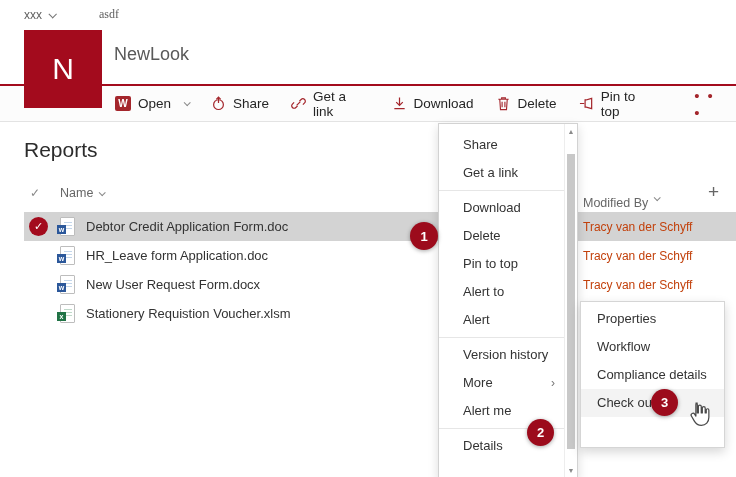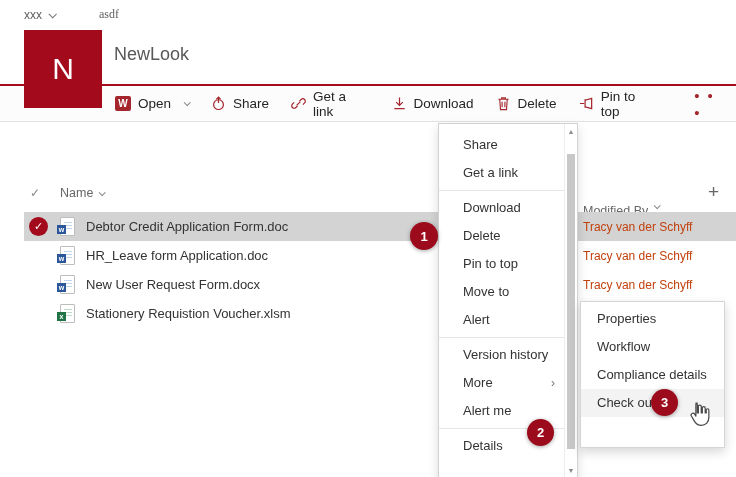--- a/index.html
+++ b/index.html
@@ -29,21 +29,21 @@
               display:flex; align-items:center; justify-content:center; }
   .overflow-dots { margin-left:18px; color:#a4262c; font-size:15px; letter-spacing:2px; padding:0 8px; cursor:pointer; }
 
   
   .lib-title { position:absolute; left:24px; top:138px; font-size:21px; color:#2c2c2c; font-weight:400; }
 
   
   .thead { position:absolute; left:0; top:184px; width:736px; height:20px; font-size:12.5px; color:#666; }
   .th-check { position:absolute; left:30px; top:2px; color:#8a8a8a; font-size:12px; }
   .th-name { position:absolute; left:60px; top:2px; display:flex; align-items:center; cursor:pointer; }
-  .th-mod  { position:absolute; left:583px; top:20px; display:flex; align-items:flex-start; cursor:pointer; }
+  .th-mod  { position:absolute; left:583px; top:12px; display:flex; align-items:flex-start; cursor:pointer; }
   .th-add  { position:absolute; left:708px; top:-3px; font-size:19px; font-weight:300; color:#666; cursor:pointer; }
 
   
   .row { position:absolute; left:0; width:736px; height:29px; }
   .row.selected .rowbg { position:absolute; left:24px; right:0; top:0; bottom:0; background:#d3d3d3; }
   .sel-check { position:absolute; left:29px; top:5px; width:19px; height:19px; border-radius:50%; background:#a30b1d;
                color:#fff; font-size:11px; display:flex; align-items:center; justify-content:center; }
   .ficon { position:absolute; left:60px; top:5px; width:15px; height:19px; background:#fff; border:1px solid #bdbdbd; border-radius:1px; }
   .ficon .lines { position:absolute; left:3px; right:2px; top:4px; height:9px;
                   background:repeating-linear-gradient(to bottom,#c4d6ea 0 1px, transparent 1px 3px); }
@@ -145,20 +145,21 @@
       <span>
         <svg width="15" height="15" viewBox="0 0 16 16" fill="none" stroke="#a4262c" stroke-width="1.3">
           <path d="M1 8h4.5 M6.5 3.5v9 M6.5 4.5l7-2v11l-7-2z"></path>
         </svg>
       </span>
       <span>Pin to top</span>
     </div>
     <div class="overflow-dots">• • •</div>
   </div>
 
+  <div class="lib-title">Reports</div>
 
   <div class="thead">
     <span class="th-check">✓</span>
     <span class="th-name">
       <span>Name</span>
       <span class="chev sm"></span>
     </span>
     <span class="th-mod">
       <span>Modified By</span>
       <span class="chev sm"></span>
@@ -206,21 +207,21 @@
     <span class="fmod"></span>
   </div>
 
   <div class="cmenu">
     <div class="mi">Share</div>
     <div class="mi">Get a link</div>
     <div class="div"></div>
     <div class="mi">Download</div>
     <div class="mi">Delete</div>
     <div class="mi">Pin to top</div>
-    <div class="mi">Move to</div>
+    <div class="mi">Alert to</div>
     <div class="mi">Alert</div>
     <div class="div"></div>
     <div class="mi">Version history</div>
     <div class="mi">
       <span>More</span>
       <span class="sub-arrow">›</span>
     </div>
     <div class="mi">Alert me</div>
     <div class="div"></div>
     <div class="mi">Details</div>

